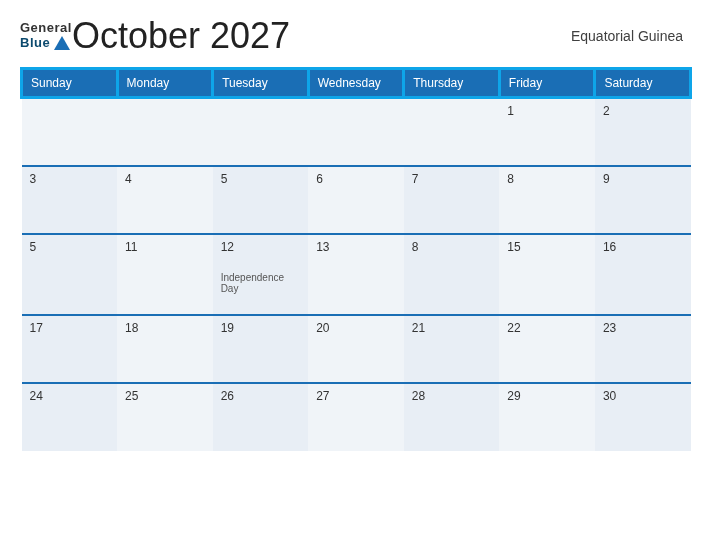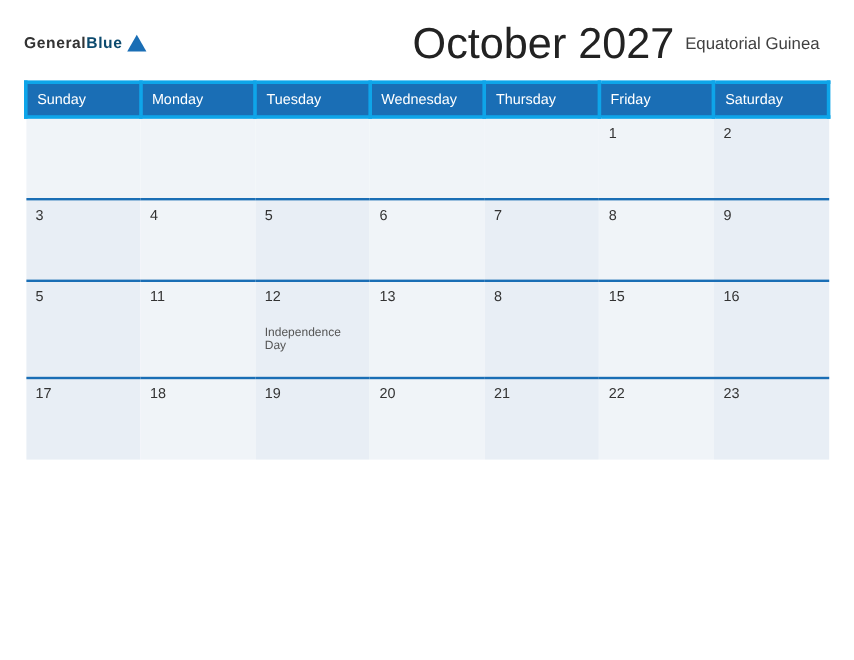--- a/index.html
+++ b/index.html
@@ -18,21 +18,21 @@
     }
     
     .header {
       display: flex;
       align-items: center;
       justify-content: space-between;
       margin-bottom: 10px;
     }
     .logo {
       display: flex;
-      flex-direction: row;
+      flex-direction: column;
       align-items: flex-start;
       line-height: 1.1;
     }
     .logo-general {
       font-size: 13px;
       font-weight: bold;
       color: #333;
       letter-spacing: 0.5px;
     }
     .logo-blue {
@@ -51,21 +51,21 @@
       border-right: 8px solid transparent;
       border-bottom: 14px solid #1a6eb5;
       display: inline-block;
       margin-left: 2px;
       margin-bottom: 1px;
     }
     .calendar-title {
       font-size: 36px;
       font-weight: normal;
       color: #222;
-      text-align: right;
+      text-align: left;
       flex: 1;
     }
     .country-name {
       font-size: 14px;
       color: #404040;
       text-align: center;
       min-width: 130px;
     }
     
     .calendar-table {
@@ -226,15 +226,38 @@
           <td>
             <span class="day-number">21</span>
           </td>
           <td>
             <span class="day-number">22</span>
           </td>
           <td>
             <span class="day-number">23</span>
           </td>
         </tr>
+        <tr>
+          <td>
+            <span class="day-number">24</span>
+          </td>
+          <td>
+            <span class="day-number">25</span>
+          </td>
+          <td>
+            <span class="day-number">26</span>
+          </td>
+          <td>
+            <span class="day-number">27</span>
+          </td>
+          <td>
+            <span class="day-number">28</span>
+          </td>
+          <td>
+            <span class="day-number">29</span>
+          </td>
+          <td>
+            <span class="day-number">30</span>
+          </td>
+        </tr>
       </tbody>
   </table>
 </div>
 
 </body></html>

